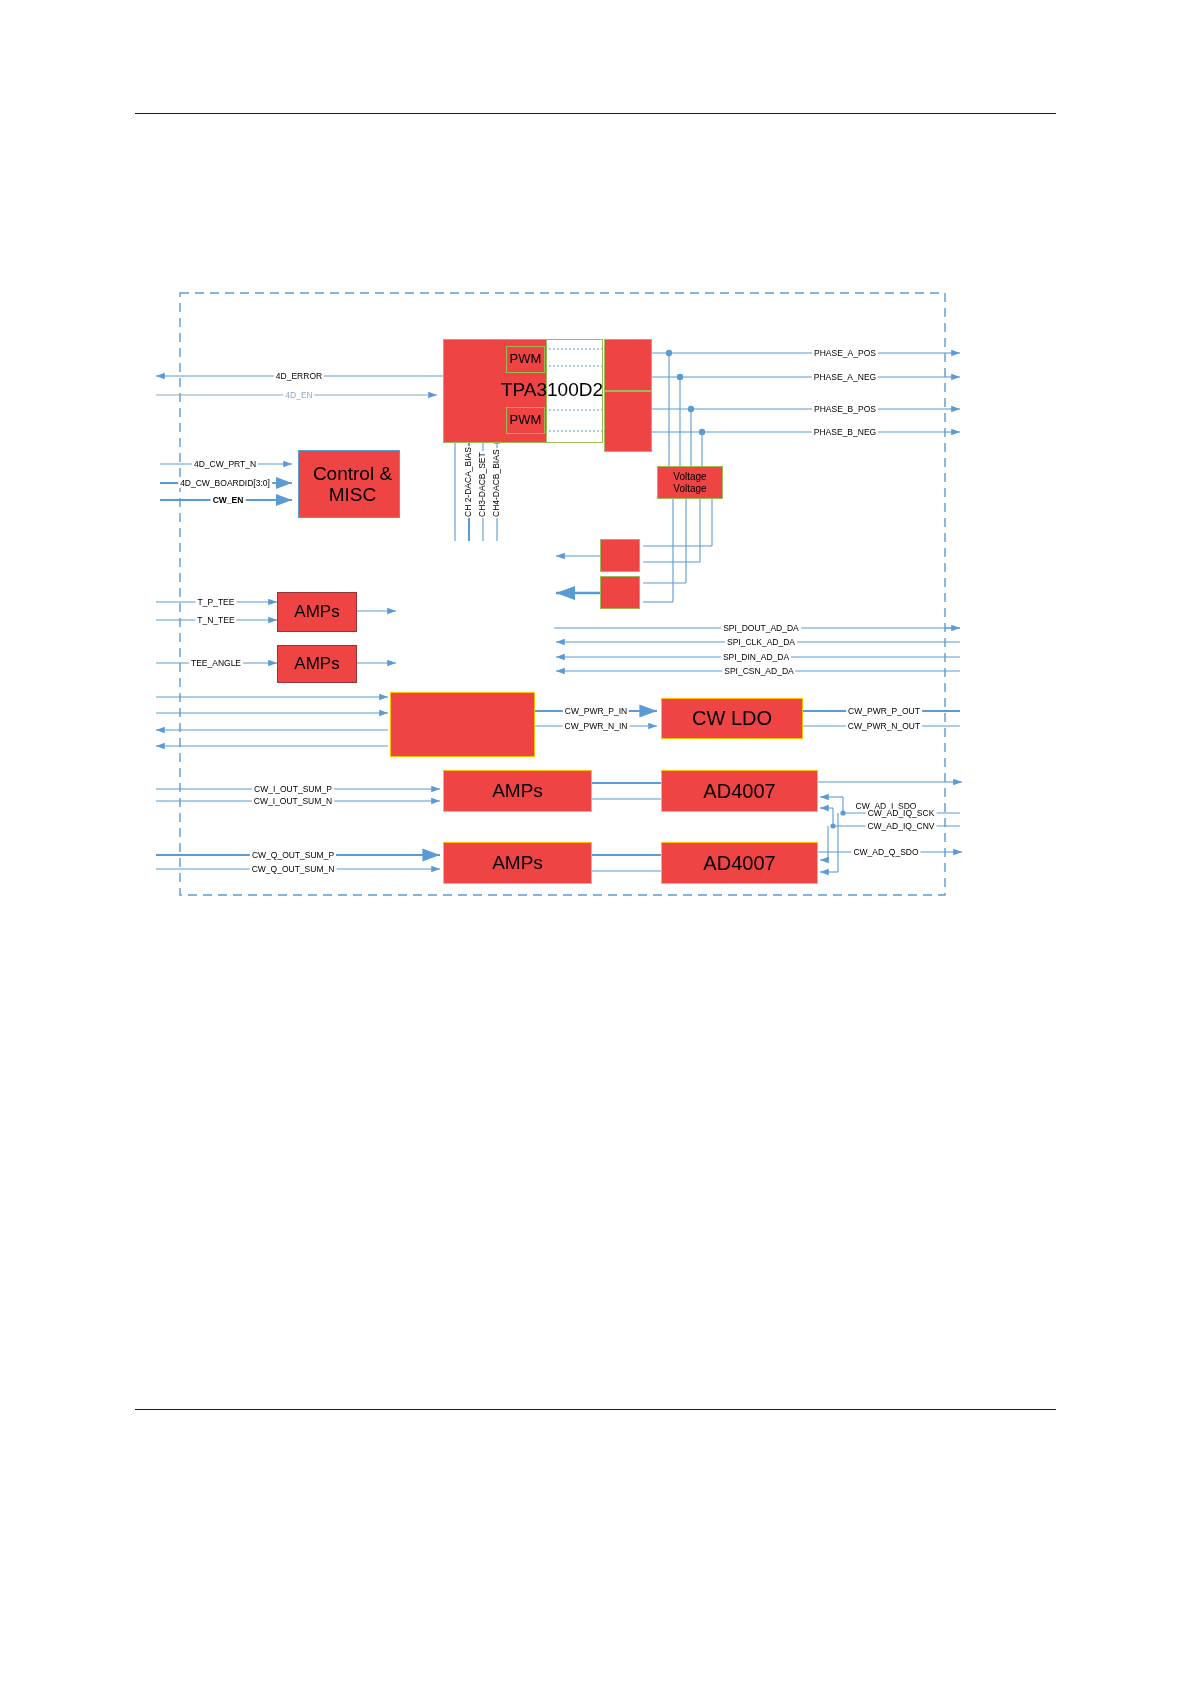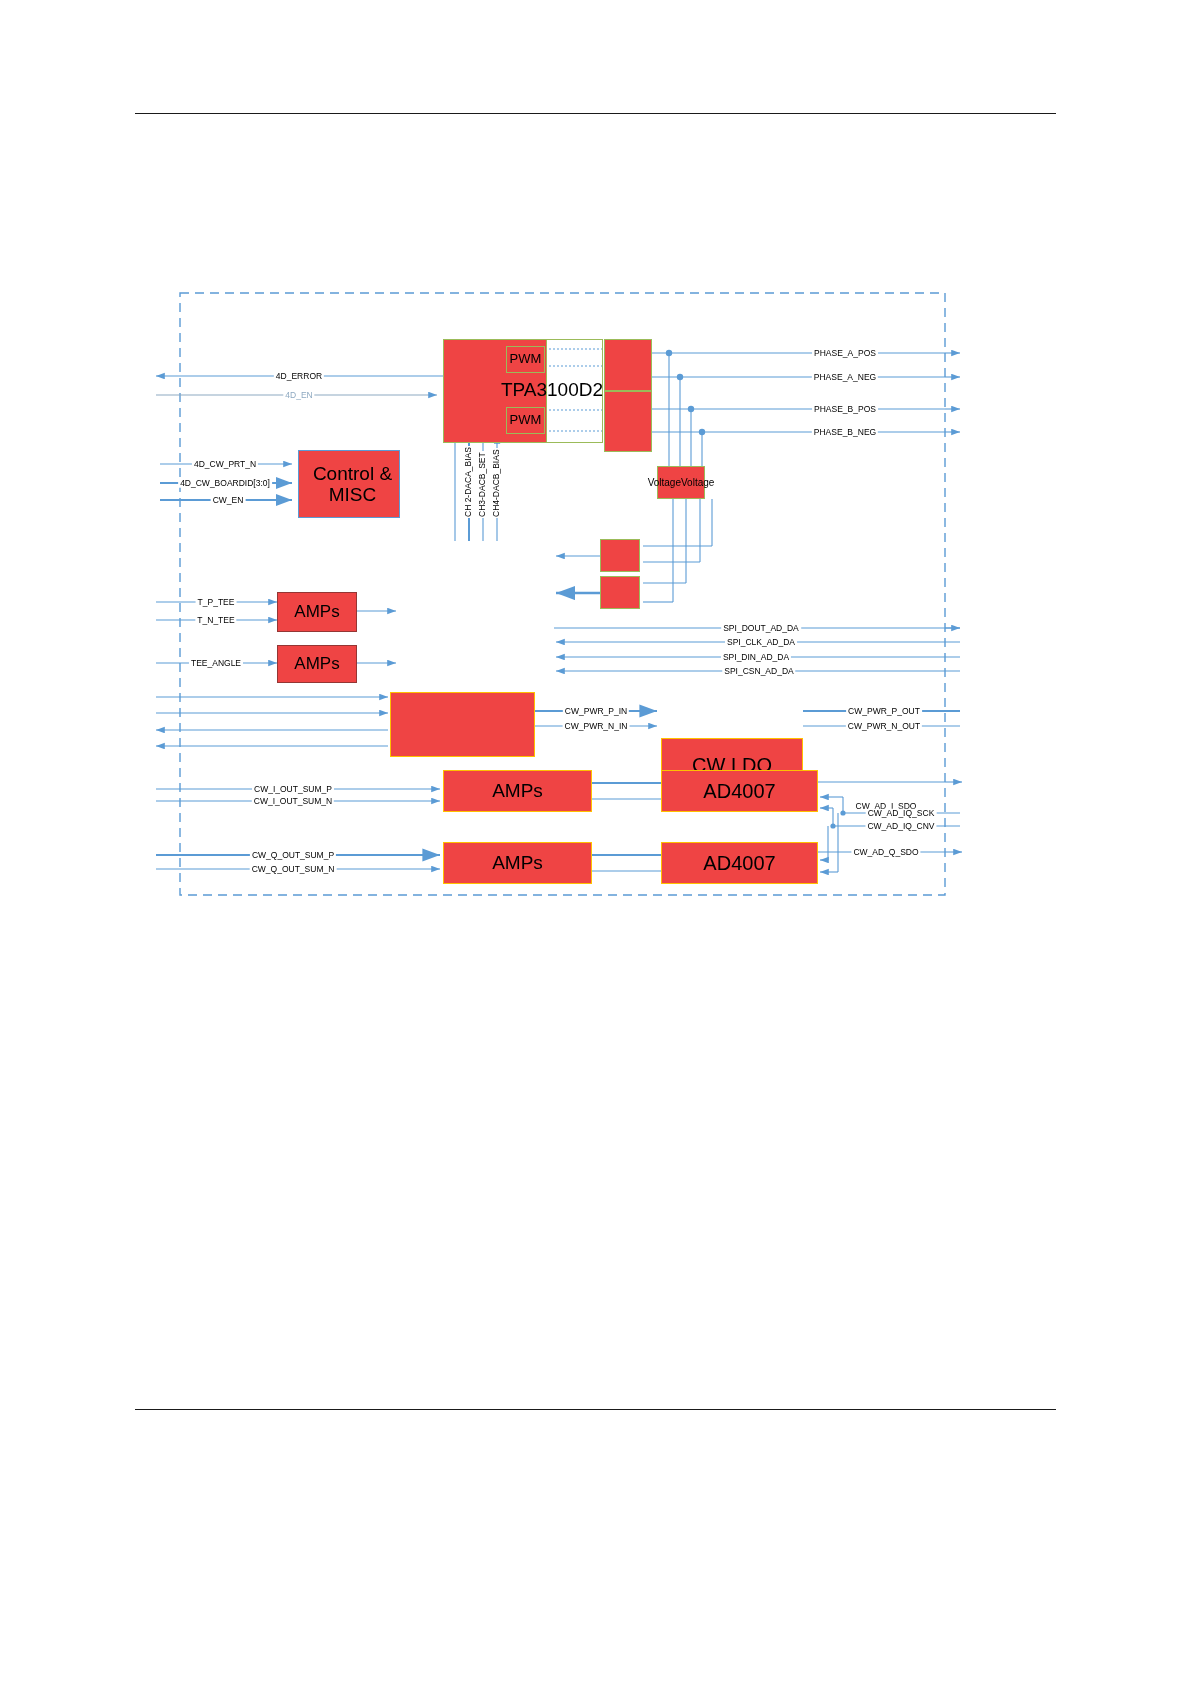--- a/index.html
+++ b/index.html
@@ -187,53 +187,53 @@
     <div class="box green" style="left:443px;top:339px;width:160px;height:104px;background:transparent;border-left:none;"></div>
     <div style="position:absolute;left:443px;top:339px;width:160px;height:104px;border:1.2px solid #9bbb59;box-sizing:border-box;background:transparent;"></div>
     <div class="t-xl" style="position:absolute;left:443px;top:379px;width:160px;text-align:right;white-space:nowrap;">TPA3100D2</div>
 
     <div class="box green t-m" style="left:506px;top:346px;width:39px;height:27px;">PWM</div>
     <div class="box green t-m" style="left:506px;top:407px;width:39px;height:27px;">PWM</div>
 
     <div class="box green" style="left:604px;top:339px;width:48px;height:52px;"></div>
     <div class="box green" style="left:604px;top:391px;width:48px;height:61px;"></div>
 
-    <div class="box green t-s" style="left:657px;top:466px;width:48px;height:33px;flex-direction:row;">
+    <div class="box green t-s" style="left:657px;top:466px;width:66px;height:33px;flex-direction:column;">
       <span>Voltage</span>
       <span>Voltage</span>
     </div>
 
     <div class="box blue" style="left:298px;top:450px;width:102px;height:68px;flex-direction:column;">
       <span class="t-xl">Control &amp;</span>
       <span class="t-xl">MISC</span>
     </div>
 
 
     <div class="box green" style="left:600px;top:539px;width:40px;height:33px;"></div>
     <div class="box green" style="left:600px;top:576px;width:40px;height:33px;"></div>
 
     <div class="box dkred t-l" style="left:277px;top:592px;width:80px;height:40px;">AMPs</div>
     <div class="box dkred t-l" style="left:277px;top:645px;width:80px;height:38px;">AMPs</div>
 
     <div class="box yellow" style="left:390px;top:692px;width:145px;height:65px;"></div>
 
-    <div class="box yellow t-xxl" style="left:661px;top:698px;width:142px;height:55px;margin-top:40px;">CW LDO</div>
+    <div class="box yellow t-xxl" style="left:661px;top:698px;width:142px;height:41px;">CW LDO</div>
 
     <div class="box yellow t-xl" style="left:443px;top:770px;width:149px;height:42px;">AMPs</div>
     <div class="box yellow t-xxl" style="left:661px;top:770px;width:157px;height:42px;">AD4007</div>
 
     <div class="box yellow t-xl" style="left:443px;top:842px;width:149px;height:42px;">AMPs</div>
     <div class="box yellow t-xxl" style="left:661px;top:842px;width:157px;height:42px;">AD4007</div>
 
     <div class="lab center" style="left:299px;top:376px;">4D_ERROR</div>
     <div class="lab center grey" style="left:299px;top:395px;">4D_EN</div>
 
     <div class="lab center" style="left:225px;top:464px;">4D_CW_PRT_N</div>
     <div class="lab center" style="left:225px;top:483px;">4D_CW_BOARDID[3:0]</div>
-    <div class="lab center" style="left:228px;top:500px;">CW_EN</div>
+    <div class="lab center" style="left:228px;top:500px;font-weight:bold;">CW_EN</div>
 
     <div class="lab center" style="left:845px;top:353px;">PHASE_A_POS</div>
     <div class="lab center" style="left:845px;top:377px;">PHASE_A_NEG</div>
     <div class="lab center" style="left:845px;top:409px;">PHASE_B_POS</div>
     <div class="lab center" style="left:845px;top:432px;">PHASE_B_NEG</div>
 
     <div class="vlab" style="left:463px;top:518px;">CH 2-DACA_BIAS</div>
     <div class="vlab" style="left:477px;top:518px;">CH3-DACB_SET</div>
     <div class="vlab" style="left:491px;top:518px;">CH4-DACB_BIAS</div>
 

